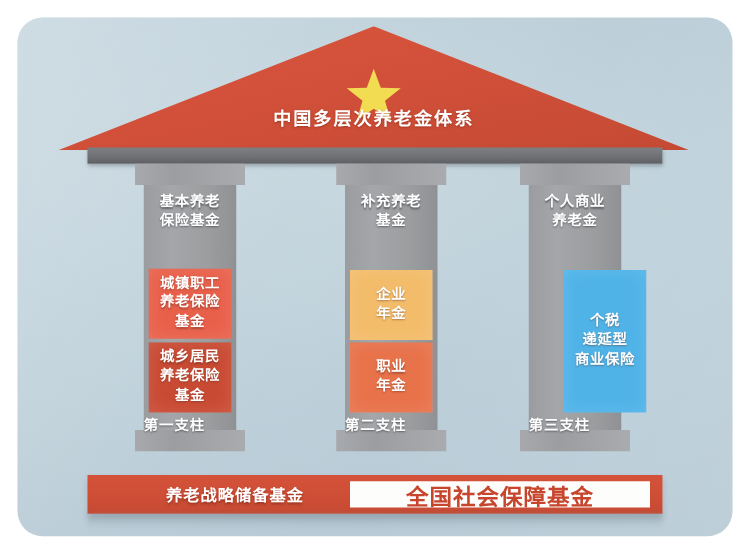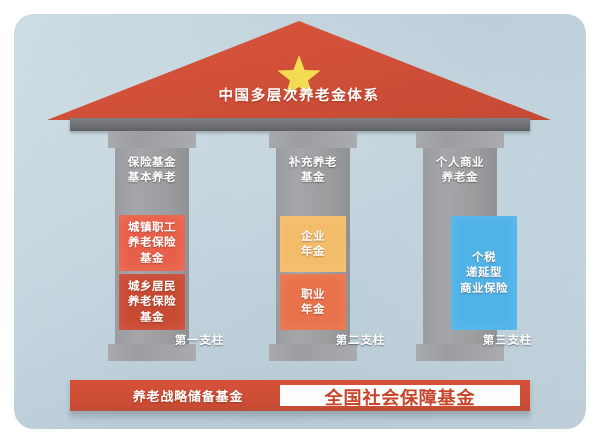--- a/index.html
+++ b/index.html
@@ -105,27 +105,26 @@
     font-weight: bold;
     line-height: 15px;
     letter-spacing: 0.6px;
     text-shadow: 0 1px 1.5px rgba(60,60,65,0.65);
   }
   .pillar-footer {
     position: absolute;
     left: 7px;
     width: 74px;
     bottom: 14px;
-    text-align: right;
+    text-align: left;
     color: #ffffff;
     font-size: 11.5px;
     font-weight: bold;
     letter-spacing: 0.8px;
     text-shadow: 0 1px 1.5px rgba(60,60,65,0.65);
-    margin-left: 35px;
   }
 
   
   .block {
     position: absolute;
     left: 11px;
     width: 66px;
     box-sizing: border-box;
     display: flex;
     align-items: center;
@@ -214,22 +213,22 @@
     <div id="roof-title">中国多层次养老金体系</div>
   </div>
 
   <div id="entablature"></div>
 
   <div class="pillar" style="left:94px;">
     <div class="shaft"></div>
     <div class="capital"></div>
     <div class="plinth"></div>
     <div class="pillar-header">
+      <div>基本养老</div>
       <div>保险基金</div>
-      <div>基本养老</div>
     </div>
     <div class="block" style="top:84px;height:56px;background:#E9604A;">
       <span>城镇职工<br>养老保险<br>基金</span>
     </div>
     <div class="block" style="top:143px;height:56px;background:#C94A33;">
       <span>城乡居民<br>养老保险<br>基金</span>
     </div>
     <div class="pillar-footer">第一支柱</div>
   </div>
 

